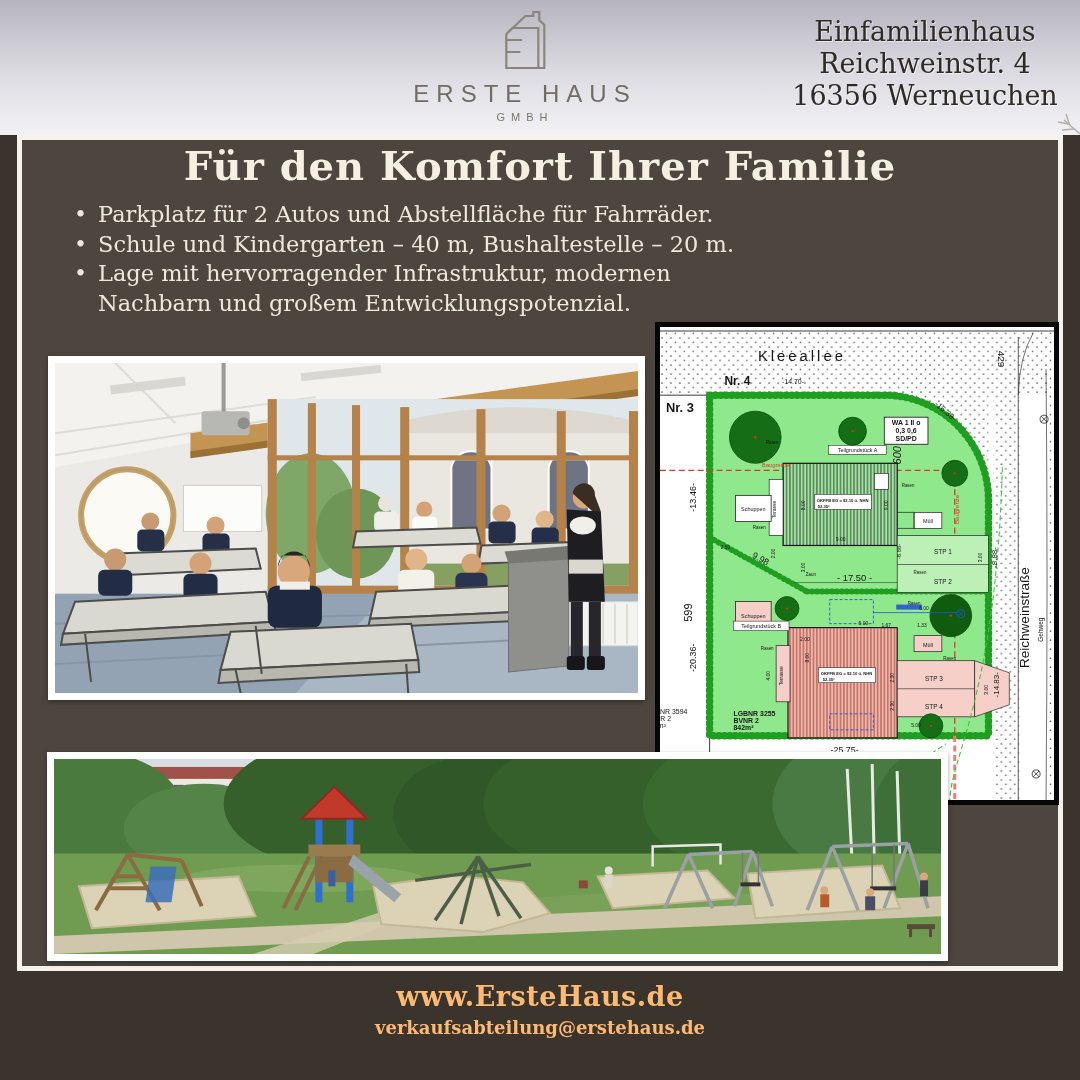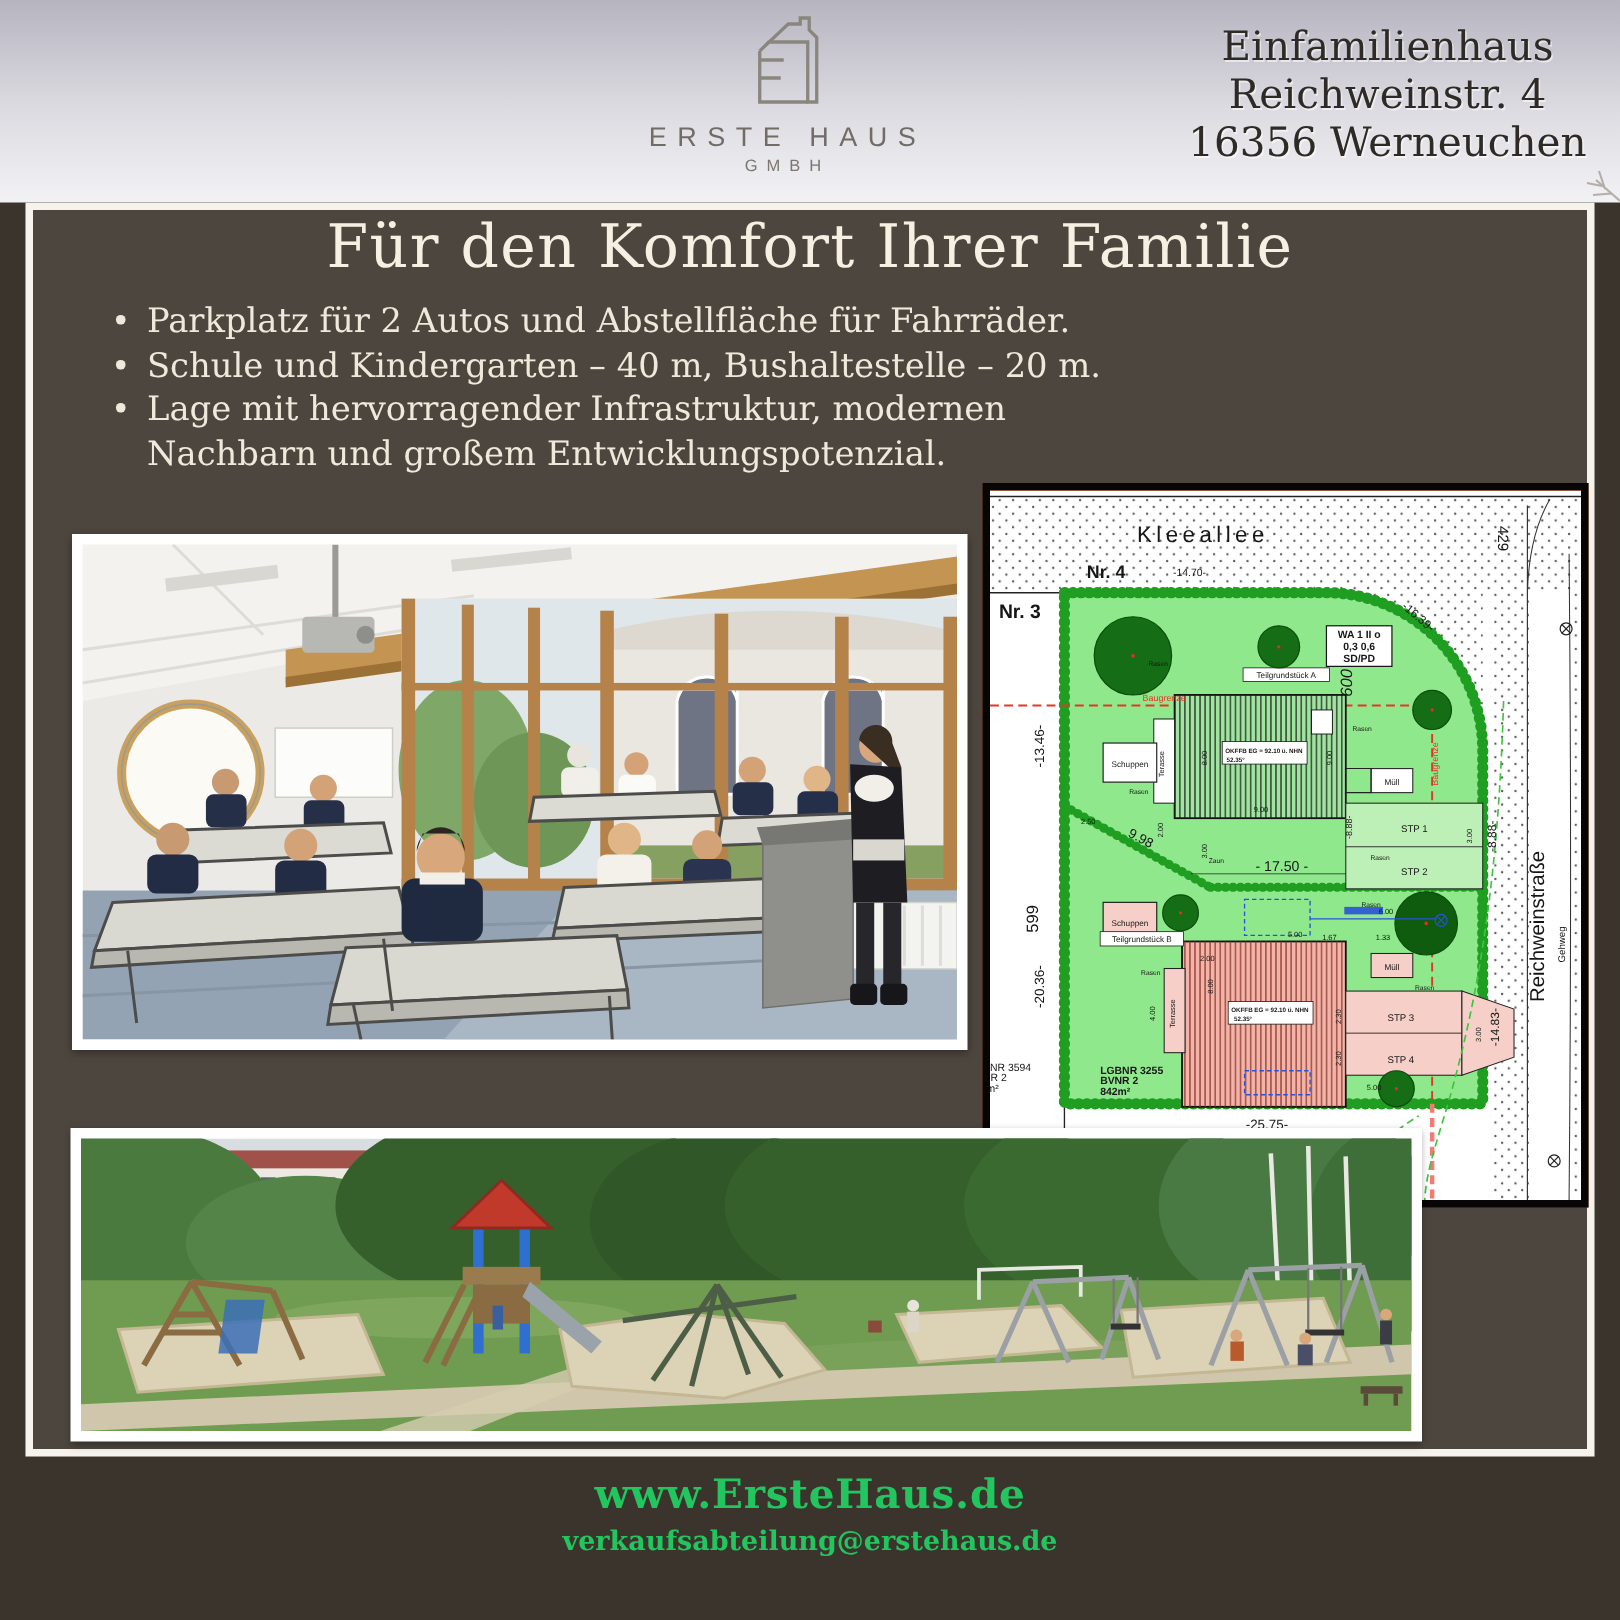--- a/index.html
+++ b/index.html
@@ -2,44 +2,44 @@
 <html><head>
 <meta charset="utf-8">
 <style>
   html,body{margin:0;padding:0;width:1080px;height:1080px;overflow:hidden;
     background:#3a342d;font-family:"DejaVu Serif",serif;position:relative}
   
   .header{position:absolute;left:0;top:0;width:1080px;height:135px;
     background:linear-gradient(180deg,#b6b4bf 0%,#dddce2 55%,#f2f1f4 100%);}
   .logo{position:absolute;left:525px;top:10px;transform:translateX(-50%);
     text-align:center;color:#76726b;font-family:"Liberation Sans",sans-serif;}
-  .logo-name{font-size:18px;letter-spacing:7px;margin-top:4px;color:#716d66;}
+  .logo-name{font-size:24px;letter-spacing:7px;margin-top:4px;color:#716d66;}
   .logo-sub{font-size:11px;letter-spacing:6px;margin-top:3px;color:#7b776f;}
   .address{position:absolute;right:10px;top:16px;width:290px;text-align:center;
     font-size:27px;line-height:32px;color:#2e2a25;
     text-shadow:1px 1px 0 rgba(255,255,255,.55);}
   .twig{position:absolute;right:0;top:96px;opacity:.5}
   
   .panel{position:absolute;left:17px;top:135px;width:1046px;height:836px;
     border:5px solid #f6f3ec;background:#4d463e;box-sizing:border-box;}
   .title{position:absolute;left:0;right:0;top:142px;text-align:center;
-    font-size:40px;letter-spacing:1px;color:#f6f0e3;}
+    font-size:40px;letter-spacing:1px;color:#f6f0e3;font-weight:bold;}
   ul.features{position:absolute;left:72px;top:200px;width:700px;margin:0;padding:0;
     list-style:none;color:#efe9dc;font-size:22.5px;line-height:29.5px;}
   ul.features li{padding-left:26px;position:relative;}
   ul.features li::before{content:"•";position:absolute;left:2px;top:0;font-size:22px;}
   
   .frame{position:absolute;background:#fff;box-shadow:0 2px 5px rgba(0,0,0,.35);}
   .classroom{left:48px;top:356px;width:597px;height:344px;padding:7px;box-sizing:border-box;z-index:3;}
   .playground{left:47px;top:752px;width:901px;height:209px;padding:7px;box-sizing:border-box;z-index:5;}
   .siteplan{position:absolute;left:655px;top:322px;width:404px;height:483px;
     border:5px solid #060606;background:#c2410c;box-sizing:border-box;z-index:2;}
   .siteplan svg, .frame svg{display:block;width:100%;height:100%;}
   
-  .footer{position:absolute;left:0;top:981px;width:1080px;text-align:center;color:#22c55e;}
+  .footer{position:absolute;left:0;top:981px;width:1080px;text-align:center;color:#fdba74;}
   .footer .site{font-size:27px;font-weight:bold;letter-spacing:.5px;}
   .footer .mail{font-size:18px;font-weight:bold;margin-top:5px;}
   
   text{font-family:"Liberation Sans",sans-serif;}
 </style>
 </head>
 <body>
 
 <div class="header">
   <div class="logo">

